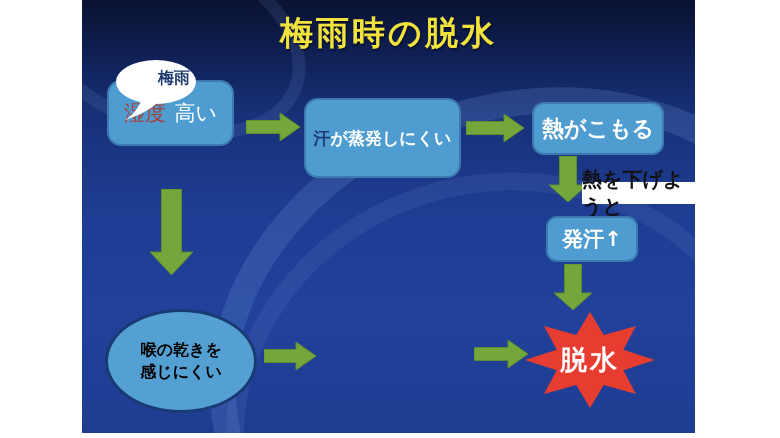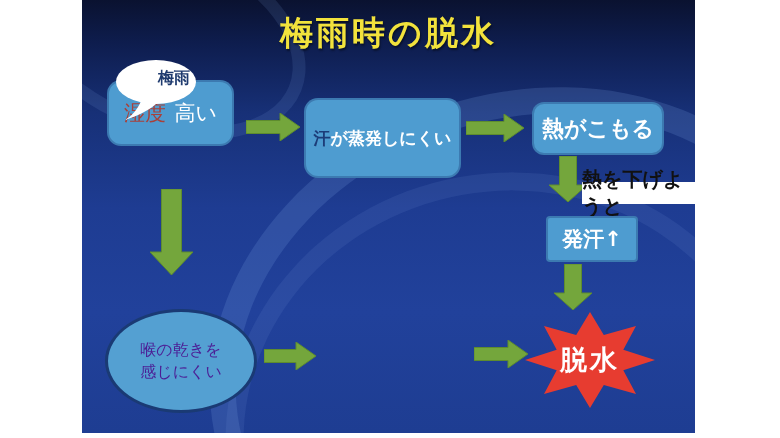--- a/index.html
+++ b/index.html
@@ -39,30 +39,30 @@
     position:absolute; background:#4E9CD0; border:2px solid rgba(28,60,120,0.35);
     display:flex; align-items:center; justify-content:center;
     color:#ffffff; font-weight:600; text-align:center;
   }
   .rounded { border-radius:14px; }
   .box-humidity { left:25px; top:80px; width:127px; height:66px; font-size:21px; font-weight:normal; }
   .term-red { color:#A8403A; margin-right:0.4em; }
   .box-sweat { left:222px; top:98px; width:157px; height:80px; font-size:17px; }
   .lead-navy { color:#1C3C78; }
   .box-heat { left:450px; top:102px; width:132px; height:53px; font-size:22px; border-radius:12px; }
-  .box-sweating { left:464px; top:216px; width:92px; height:46px; font-size:21px; font-weight:bold; border-radius:4px; }
+  .box-sweating { left:464px; top:216px; width:92px; height:46px; font-size:21px; font-weight:bold; border-radius:11px; }
   .caption {
     position:absolute; left:500px; top:182px; width:113px; height:22px;
     background:#ffffff; color:#111111; font-size:20px; font-weight:600;
     display:flex; align-items:center; justify-content:center;
   }
   .ellipse {
     position:absolute; background:#54A0D2; border:3px solid #1A3A74; border-radius:50%;
     display:flex; align-items:center; justify-content:center;
-    color:#4c1d95; font-weight:400; text-align:left;
+    color:#000000; font-weight:700; text-align:right;
   }
   .ellipse-thirst { left:23px; top:309px; width:152px; height:104px; font-size:16px; line-height:1.4; }
   .ellipse-drink { left:233px; top:308px; width:160px; height:100px; font-size:20px; }
   .arrow { position:absolute; }
   .arrow svg { display:block; }
   .star-wrap { position:absolute; left:438px; top:308px; width:140px; height:104px;text-align:right; }
   .star-label {
     position:absolute; left:0; top:0; width:140px; height:104px;
     display:flex; align-items:center; justify-content:center;
     color:#ffffff; font-size:27px; font-weight:600; letter-spacing:3px;

